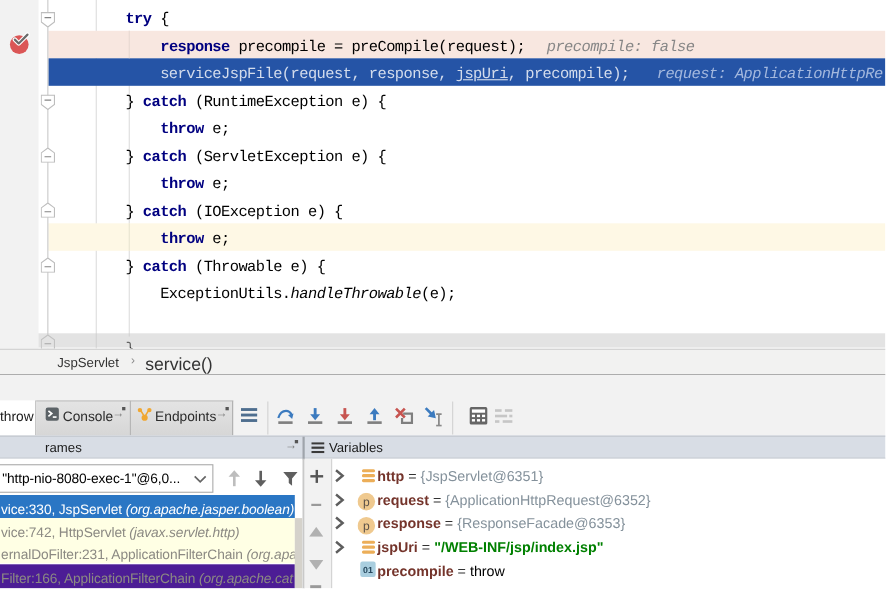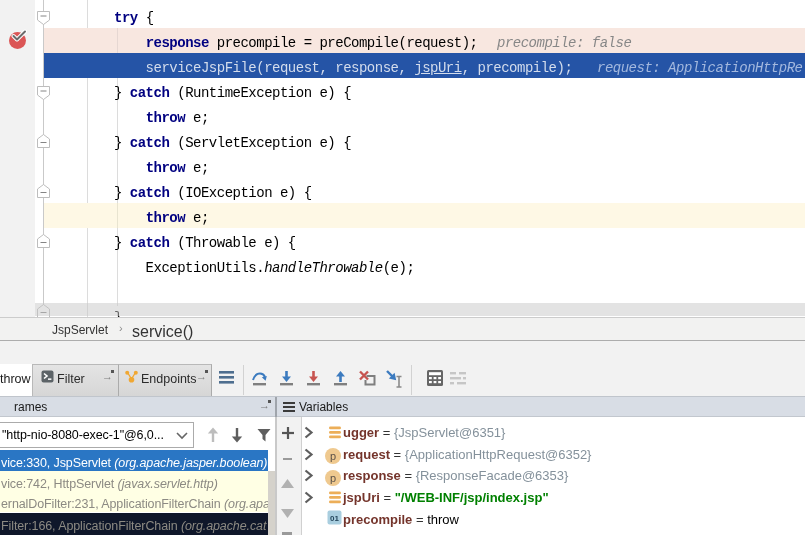--- a/index.html
+++ b/index.html
@@ -90,21 +90,21 @@
 <div class="abs" style="left:0;top:341px;width:805px;height:55px;background:#F2F2F2;overflow:hidden;">
 
   <div class="abs" style="left:0;top:23px;width:33px;height:32px;background:#FFFFFF;border-right:1px solid #B9B9B9;box-sizing:border-box;"></div>
   <span class="abs" style="left:0px;top:31px;font-size:12.5px;color:#1A1A1A;">throw</span>
   <div class="abs" style="left:33px;top:23px;width:86px;height:32px;background:linear-gradient(#E4E4E4,#D6D6D6);border-right:1px solid #ABABAB;border-top:1px solid #B9B9B9;box-sizing:border-box;"></div>
   <svg class="abs" style="left:41px;top:29px;" width="13" height="13">
         <rect x="0.5" y="0.5" width="12" height="12" rx="2" fill="#5C6367"></rect>
         <path d="M3 3.5 L6 6 L3 8.5" fill="none" stroke="#fff" stroke-width="1.6"></path>
         <rect x="7" y="8.4" width="3.4" height="1.5" fill="#fff"></rect>
       </svg>
-  <span class="abs" style="left:57px;top:31px;font-size:12.5px;color:#2B2B2B;">Filter</span>
+  <span class="abs" style="left:57px;top:31px;font-size:12.5px;color:#2B2B2B;">Console</span>
   <span class="abs" style="left:102px;top:29px;font-size:11px;color:#7E7E7E;">→</span>
   <div class="abs" style="left:111px;top:29px;width:3px;height:3px;background:#555;"></div>
   <div class="abs" style="left:119px;top:23px;width:93px;height:32px;background:linear-gradient(#E4E4E4,#D6D6D6);border-right:1px solid #ABABAB;border-top:1px solid #B9B9B9;box-sizing:border-box;"></div>
   <svg class="abs" style="left:124px;top:28px;" width="15" height="15">
         <path d="M3.5 3.5 L7.5 10 L11.5 3.5" fill="none" stroke="#F0A732" stroke-width="1.4"></path>
         <circle cx="3.2" cy="3.8" r="2" fill="#F0A732"></circle>
         <circle cx="11.8" cy="3.8" r="2" fill="#F0A732"></circle>
         <circle cx="7.5" cy="10.8" r="2.8" fill="#F0A732"></circle>
       </svg>
   <span class="abs" style="left:141px;top:31px;font-size:12.5px;color:#2B2B2B;">Endpoints</span>
@@ -173,21 +173,21 @@
           <rect x="9" y="1" width="7" height="2.4"></rect>
       <rect x="0" y="6" width="11" height="2.4"></rect>
           <rect x="13" y="6" width="3" height="2.4"></rect>
       <rect x="0" y="11" width="4" height="2.4"></rect>
           <rect x="7" y="11" width="9" height="2.4"></rect>
     </g>
   </svg>
 </div>
 
 <div class="abs" style="left:0;top:396px;width:805px;height:21px;background:#D8DDE5;border-top:1px solid #C0C5CC;border-bottom:1px solid #C2C7CE;box-sizing:border-box;">
-  <span class="abs" style="left:14px;top:3px;font-size:12px;color:#1A1A1A;">rames</span>
+  <span class="abs" style="left:1px;top:3px;font-size:12px;color:#1A1A1A;padding-left:40px;">rames</span>
   <span class="abs" style="left:259px;top:2px;font-size:11px;color:#777;">→</span>
   <div class="abs" style="left:268px;top:3px;width:3px;height:3px;background:#555;"></div>
   <div class="abs" style="left:275px;top:0;width:2px;height:21px;background:#9FA4AB;"></div>
   <svg class="abs" style="left:283px;top:5px;" width="12" height="10">
         <rect y="0" width="12" height="2" fill="#3A3A3A"></rect>
         <rect y="4" width="12" height="2" fill="#3A3A3A"></rect>
         <rect y="8" width="12" height="2" fill="#3A3A3A"></rect>
       </svg>
   <span class="abs" style="left:299px;top:3px;font-size:12px;color:#1A1A1A;">Variables</span>
 </div>
@@ -210,21 +210,21 @@
         <polygon points="8,15.5 2.8,9.5 13.2,9.5" fill="#5F5F5F"></polygon>
       </svg>
 
   <svg class="abs" style="left:256px;top:10px;" width="16" height="16">
         <path d="M1.5 2 H14.5 L9.5 8 V14.5 L6.5 12 V8 Z" fill="#5F5F5F"></path>
       </svg>
 
   <div class="frow" style="top:33.2px;background:#2A76C4;color:#fff;"><span style="margin-left:1px;">vice:330, JspServlet <i>(org.apache.jasper.boolean)</i></span></div>
   <div class="frow" style="top:54px;background:#FFFFE4;color:#8C8A83;"><span style="margin-left:1px;">vice:742, HttpServlet <i>(javax.servlet.http)</i></span></div>
   <div class="frow" style="top:74px;background:#FFFFE4;color:#8C8A83;"><span style="margin-left:1px;">ernalDoFilter:231, ApplicationFilterChain <i>(org.apa</i></span></div>
-  <div class="frow" style="top:95.6px;height:22.4px;background:#0f172a;color:#8C8A83;"><span style="margin-left:1px;">Filter:166, ApplicationFilterChain <i>(org.apache.cat</i></span></div>
+  <div class="frow" style="top:95.6px;height:22.4px;background:#4c1d95;color:#8C8A83;"><span style="margin-left:1px;">Filter:166, ApplicationFilterChain <i>(org.apache.cat</i></span></div>
   <div class="abs" style="left:268px;top:54px;width:7px;height:64px;background:#D5D2CB;"></div>
 </div>
 <div class="abs" style="left:275px;top:417px;width:2px;height:118px;background:#C9C9C9;"></div>
 
 <div class="abs" style="left:277px;top:417px;width:528px;height:118px;background:#fff;overflow:hidden;">
 
   <div class="abs" style="left:0;top:0;width:24px;height:118px;background:#F2F2F2;"></div>
   <div class="abs" style="left:24px;top:0;width:1px;height:118px;background:#D0D0D0;"></div>
   <svg class="abs" style="left:5px;top:10px;" width="12" height="12">
         <rect x="4.9" y="0" width="2.2" height="12" fill="#555"></rect>
@@ -240,21 +240,21 @@
   <div class="abs" style="left:5px;top:115px;width:10px;height:3px;background:#9A9A9A;"></div>
 
   <svg class="abs" style="left:27px;top:9px;" width="10" height="13">
         <path d="M1.5 1.5 L7.5 6.5 L1.5 11.5" fill="none" stroke="#5E5E5E" stroke-width="2.2"></path>
       </svg>
   <svg class="abs" style="left:52px;top:9px;" width="12" height="13">
         <rect y="0.5" width="12" height="2.8" rx="1.4" fill="#ECAE58"></rect>
         <rect y="5" width="12" height="2.8" rx="1.4" fill="#ECAE58"></rect>
         <rect y="9.5" width="12" height="2.8" rx="1.4" fill="#ECAE58"></rect>
       </svg>
-  <div class="vrow" style="left:66px;top:8px;"><span class="name">ugger</span><span style="color:#333;"> = </span><span class="val2">{JspServlet@6351}</span></div>
+  <div class="vrow" style="left:66px;top:8px;"><span class="name">http</span><span style="color:#333;"> = </span><span class="val2">{JspServlet@6351}</span></div>
 
   <svg class="abs" style="left:27px;top:30.7px;" width="10" height="13">
         <path d="M1.5 1.5 L7.5 6.5 L1.5 11.5" fill="none" stroke="#5E5E5E" stroke-width="2.2"></path>
       </svg>
   <svg class="abs" style="left:48px;top:31px;" width="17" height="17">
         <circle cx="8" cy="8" r="8" fill="#EFC98F"></circle>
         <text x="8" y="11.8" font-size="11" fill="#5B5148" text-anchor="middle" font-family="Liberation Sans">p</text>
       </svg>
   <div class="vrow" style="left:66px;top:29.7px;"><span class="name">request</span><span style="color:#333;"> = </span><span class="val2">{ApplicationHttpRequest@6352}</span></div>
 

